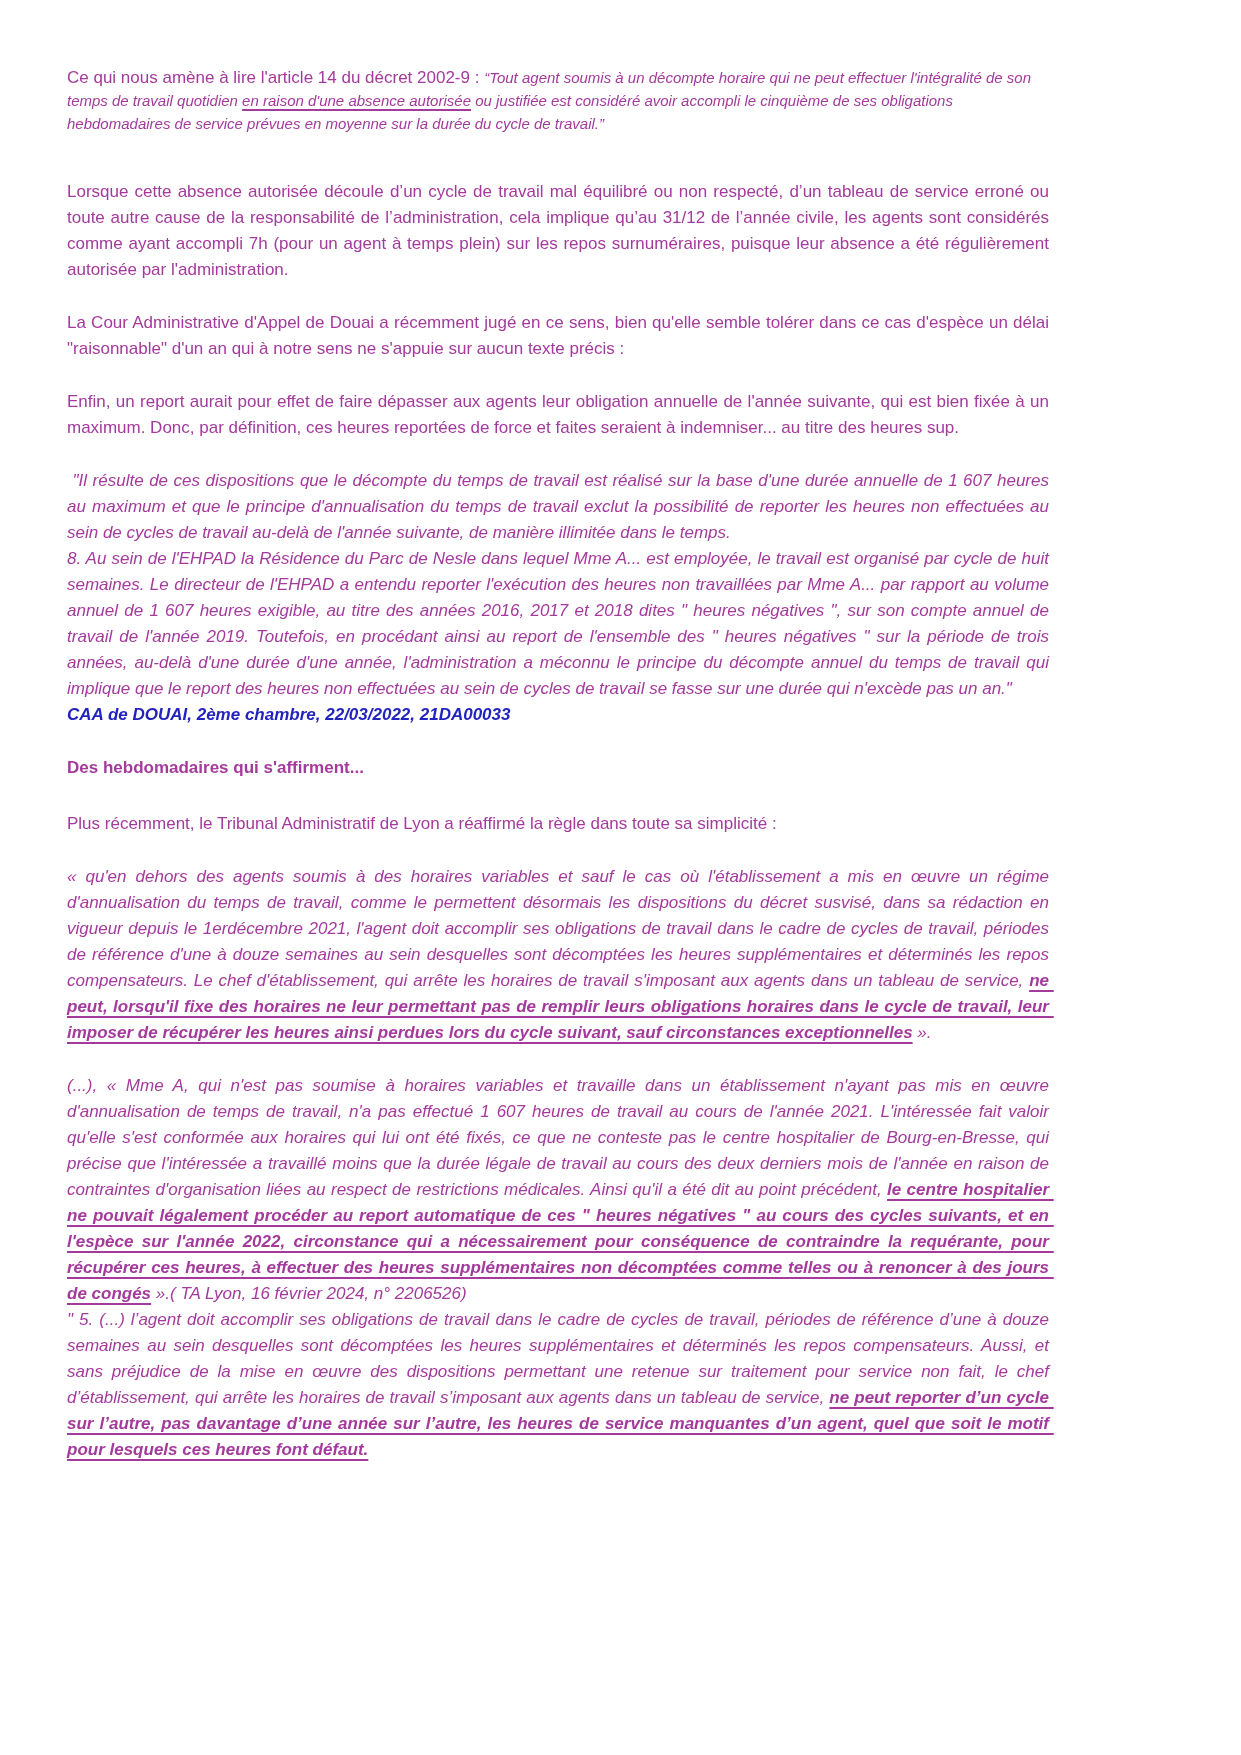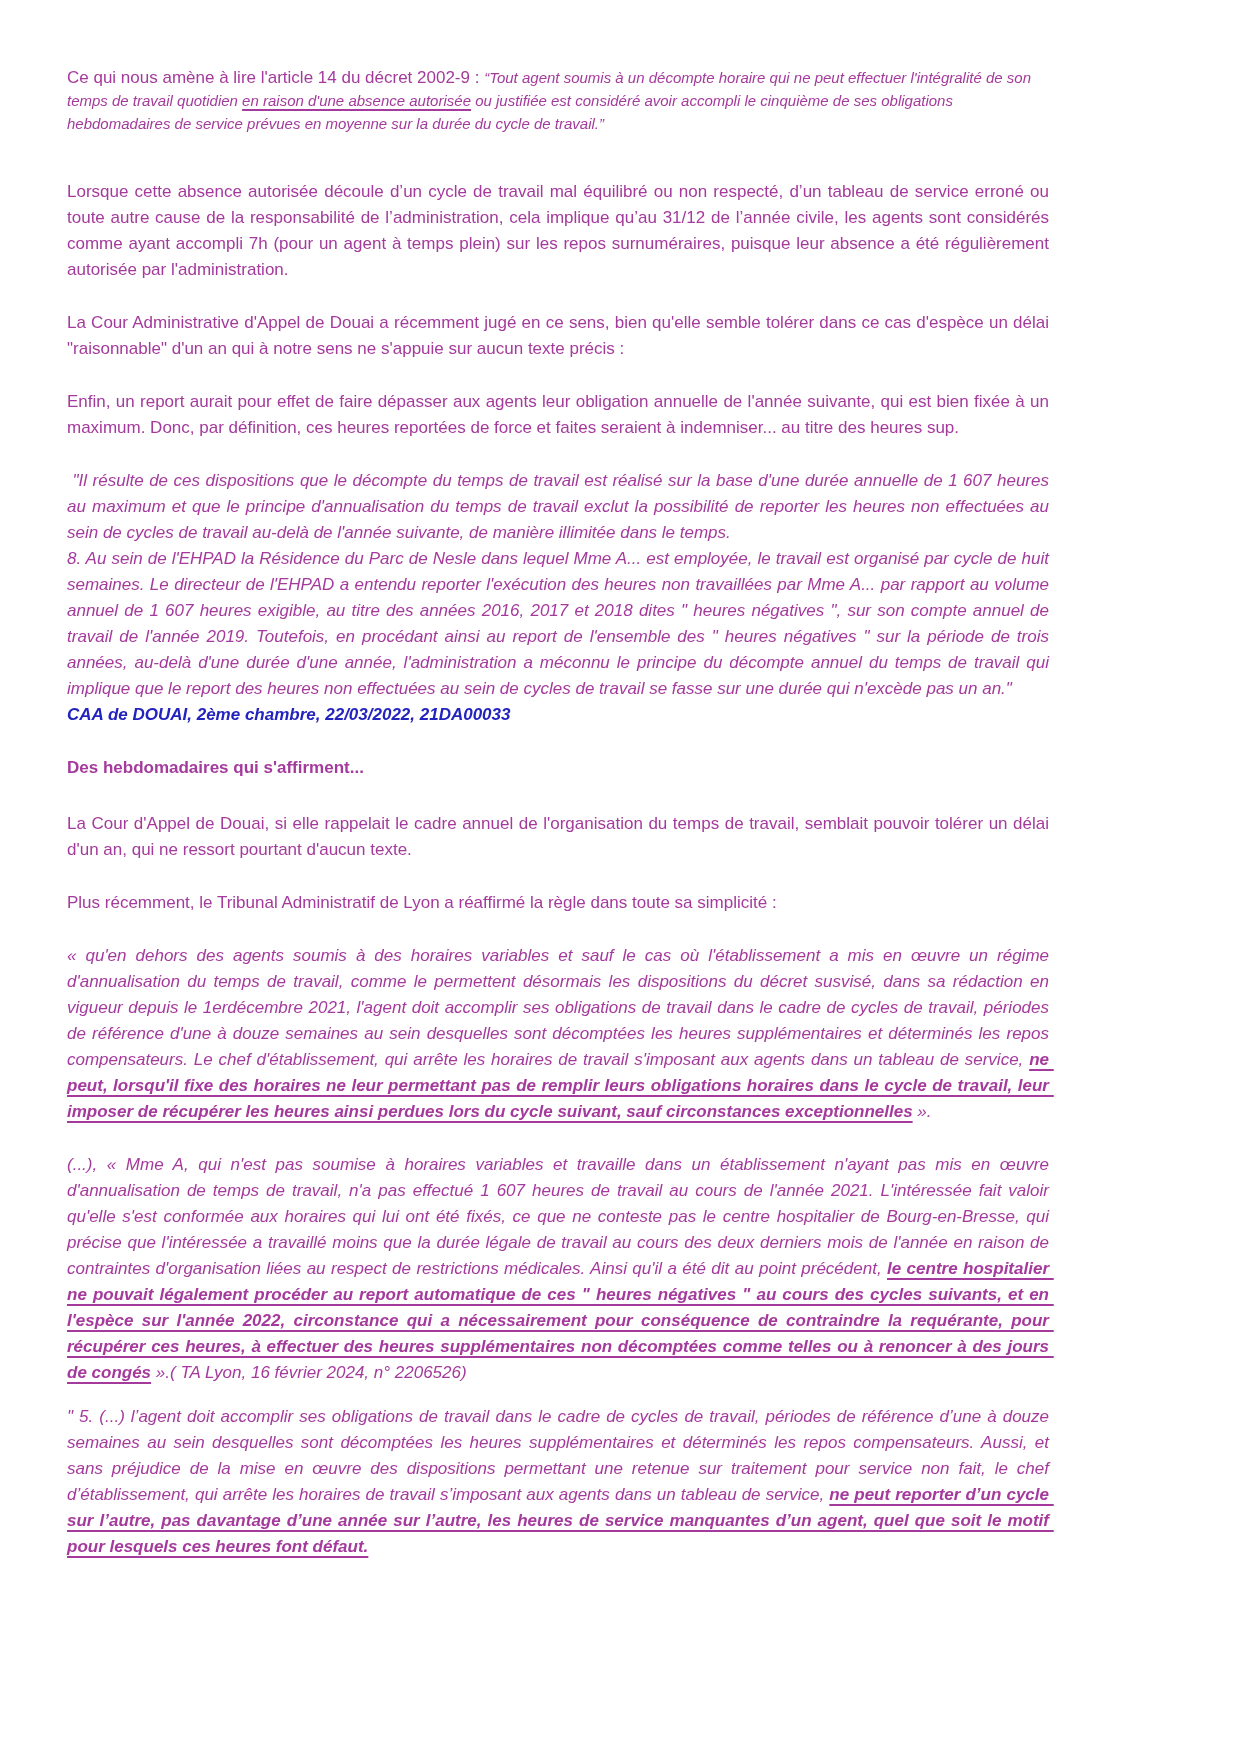--- a/index.html
+++ b/index.html
@@ -23,21 +23,21 @@
   }
   .para {
     font-size: 17px;
     line-height: 26px;
     margin: 0 0 27px 0;
     text-align: left;
   }
   .para.justify { text-align: justify; }
   .para.p-first { line-height: 23px; margin-bottom: 44px; }
   .para.no-gap { margin-bottom: 0; }
-  .para.gap-small { margin-bottom: 18px; }
+  .para.gap-small { margin-bottom: 0; }
   .para.heading { margin-bottom: 30px; }
 
   .run { white-space: pre-wrap; }
   .run.normal { }
   .run.italic { font-style: italic; }
   .run.qsmall { font-style: italic; font-size: 15px; }
   .run.qsmall-u {
     font-style: italic; font-size: 15px;
     text-decoration: underline;
     text-decoration-thickness: 1.5px;
@@ -62,19 +62,18 @@
 <div class="page">
   <div>
       <div class="para p-first"><span class="run normal">Ce qui nous amène à lire l'article 14 du décret 2002-9 : </span><span class="run qsmall">“Tout agent soumis à un décompte horaire qui ne peut effectuer l'intégralité de son temps de travail quotidien </span><span class="run qsmall-u">en raison d'une absence autorisée</span><span class="run qsmall"> ou justifiée est considéré avoir accompli le cinquième de ses obligations hebdomadaires de service prévues en moyenne sur la durée du cycle de travail.”</span></div>
       <div class="para justify"><span class="run normal">Lorsque cette absence autorisée découle d’un cycle de travail mal équilibré ou non respecté, d’un tableau de service erroné ou toute autre cause de la responsabilité de l’administration, cela implique qu’au 31/12 de l’année civile, les agents sont considérés comme ayant accompli 7h (pour un agent à temps plein) sur les repos surnuméraires, puisque leur absence a été régulièrement autorisée par l'administration.</span></div>
       <div class="para justify"><span class="run normal">La Cour Administrative d'Appel de Douai a récemment jugé en ce sens, bien qu'elle semble tolérer dans ce cas d'espèce un délai "raisonnable" d'un an qui à notre sens ne s'appuie sur aucun texte précis :</span></div>
       <div class="para justify"><span class="run normal">Enfin, un report aurait pour effet de faire dépasser aux agents leur obligation annuelle de l'année suivante, qui est bien fixée à un maximum. Donc, par définition, ces heures reportées de force et faites seraient à indemniser... au titre des heures sup.</span></div>
       <div class="para justify no-gap"><span class="run italic">&nbsp;"Il résulte de ces dispositions que le décompte du temps de travail est réalisé sur la base d'une durée annuelle de 1 607 heures au maximum et que le principe d'annualisation du temps de travail exclut la possibilité de reporter les heures non effectuées au sein de cycles de travail au-delà de l'année suivante, de manière illimitée dans le temps.</span></div>
       <div class="para justify no-gap"><span class="run italic">8. Au sein de l'EHPAD la Résidence du Parc de Nesle dans lequel Mme A... est employée, le travail est organisé par cycle de huit semaines. Le directeur de l'EHPAD a entendu reporter l'exécution des heures non travaillées par Mme A... par rapport au volume annuel de 1 607 heures exigible, au titre des années 2016, 2017 et 2018 dites " heures négatives ", sur son compte annuel de travail de l'année 2019. Toutefois, en procédant ainsi au report de l'ensemble des " heures négatives " sur la période de trois années, au-delà d'une durée d'une année, l'administration a méconnu le principe du décompte annuel du temps de travail qui implique que le report des heures non effectuées au sein de cycles de travail se fasse sur une durée qui n'excède pas un an."</span></div>
       <div class="para"><span class="run citation">CAA de DOUAI, 2ème chambre, 22/03/2022, 21DA00033</span></div>
       <div class="para heading"><span class="run bold">Des hebdomadaires qui s'affirment...</span></div>
-      <div class="para justify"><span class="run normal">La Cour d'Appel de Douai, si elle rappelait le cadre annuel de l'organisation du temps de travail, semblait pouvoir tolérer un délai d'un an, qui ne ressort pourtant d'aucun texte.</span></div>
       <div class="para"><span class="run normal">Plus récemment, le Tribunal Administratif de Lyon a réaffirmé la règle dans toute sa simplicité :</span></div>
       <div class="para justify"><span class="run italic">« qu'en dehors des agents soumis à des horaires variables et sauf le cas où l'établissement a mis en œuvre un régime d'annualisation du temps de travail, comme le permettent désormais les dispositions du décret susvisé, dans sa rédaction en vigueur depuis le 1erdécembre 2021, l'agent doit accomplir ses obligations de travail dans le cadre de cycles de travail, périodes de référence d'une à douze semaines au sein desquelles sont décomptées les heures supplémentaires et déterminés les repos compensateurs. Le chef d'établissement, qui arrête les horaires de travail s'imposant aux agents dans un tableau de service, </span><span class="run biu">ne peut, lorsqu'il fixe des horaires ne leur permettant pas de remplir leurs obligations horaires dans le cycle de travail, leur imposer de récupérer les heures ainsi perdues lors du cycle suivant, sauf circonstances exceptionnelles</span><span class="run italic"> ».</span></div>
       <div class="para justify gap-small"><span class="run italic">(...), « Mme A, qui n'est pas soumise à horaires variables et travaille dans un établissement n'ayant pas mis en œuvre d'annualisation de temps de travail, n'a pas effectué 1 607 heures de travail au cours de l'année 2021. L'intéressée fait valoir qu'elle s'est conformée aux horaires qui lui ont été fixés, ce que ne conteste pas le centre hospitalier de Bourg-en-Bresse, qui précise que l'intéressée a travaillé moins que la durée légale de travail au cours des deux derniers mois de l'année en raison de contraintes d'organisation liées au respect de restrictions médicales. Ainsi qu'il a été dit au point précédent, </span><span class="run biu">le centre hospitalier ne pouvait légalement procéder au report automatique de ces " heures négatives " au cours des cycles suivants, et en l'espèce sur l'année 2022, circonstance qui a nécessairement pour conséquence de contraindre la requérante, pour récupérer ces heures, à effectuer des heures supplémentaires non décomptées comme telles ou à renoncer à des jours de congés</span><span class="run italic"> ».( TA Lyon, 16 février 2024, n° 2206526)</span></div>
       <div class="para justify"><span class="run italic">" 5. (...) l’agent doit accomplir ses obligations de travail dans le cadre de cycles de travail, périodes de référence d’une à douze semaines au sein desquelles sont décomptées les heures supplémentaires et déterminés les repos compensateurs. Aussi, et sans préjudice de la mise en œuvre des dispositions permettant une retenue sur traitement pour service non fait, le chef d’établissement, qui arrête les horaires de travail s’imposant aux agents dans un tableau de service, </span><span class="run biu">ne peut reporter d’un cycle sur l’autre, pas davantage d’une année sur l’autre, les heures de service manquantes d’un agent, quel que soit le motif pour lesquels ces heures font défaut.</span></div>
     </div>
 </div>
 
 </body></html>

